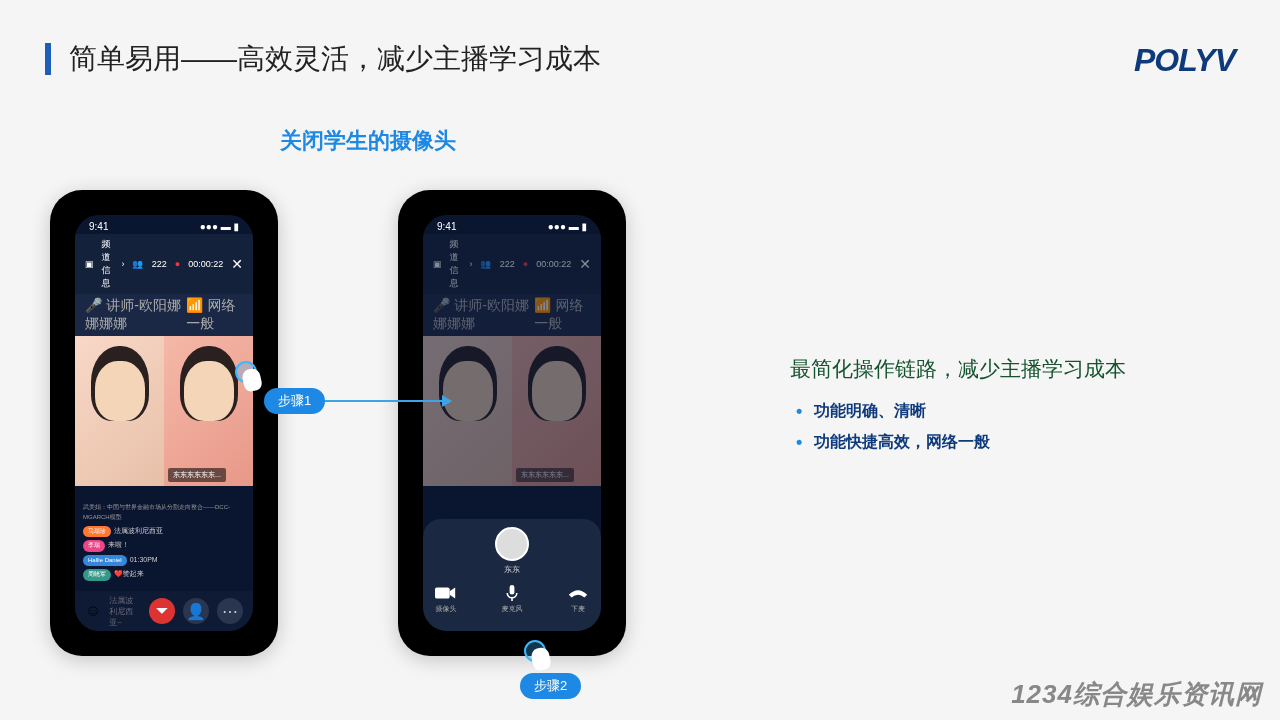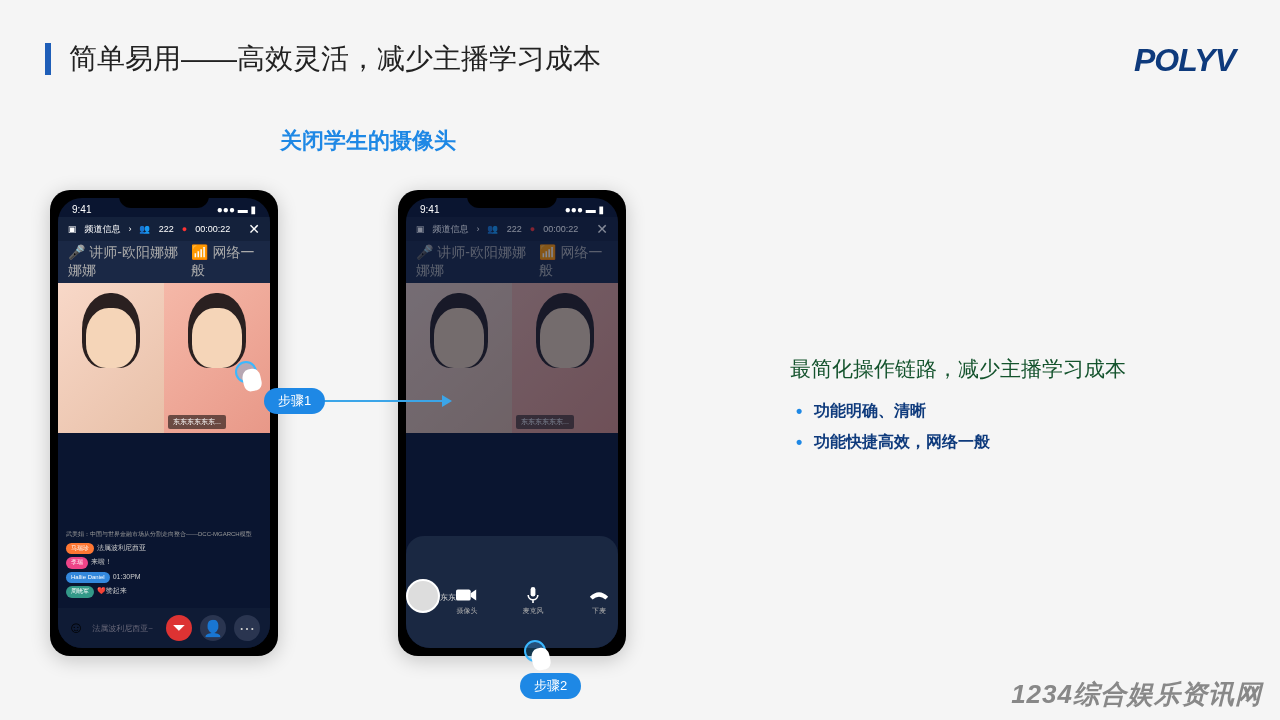--- a/index.html
+++ b/index.html
@@ -3,21 +3,21 @@
 <meta charset="utf-8">
 <style>
 *{margin:0;padding:0;box-sizing:border-box;}
 body{width:1280px;height:720px;background:#f5f5f5;font-family:"Microsoft YaHei",sans-serif;position:relative;overflow:hidden;}
 .header{display:flex;align-items:center;padding:40px 45px 0;}
 .accent-bar{width:6px;height:32px;background:#1e5eb8;margin-right:18px;}
 .title{font-size:28px;font-weight:500;color:#222;}
 .logo{position:absolute;top:42px;right:45px;font-size:32px;font-weight:700;color:#0e3a7c;letter-spacing:-1px;font-style:italic;}
 .subtitle{color:#1e88e5;font-size:22px;font-weight:600;margin:48px 0 0 280px;}
 .phones{position:absolute;top:190px;left:50px;display:flex;align-items:center;gap:120px;}
-.phone{width:228px;height:466px;background:#000;border-radius:20px;padding:8px;position:relative;box-shadow:0 4px 20px rgba(0,0,0,.2);}
+.phone{width:228px;height:466px;background:#000;border-radius:32px;padding:25px;position:relative;box-shadow:0 4px 20px rgba(0,0,0,.2);}
 .screen{width:100%;height:100%;background:#0a1530;border-radius:24px;overflow:hidden;position:relative;}
 .notch{position:absolute;top:0;left:50%;transform:translateX(-50%);width:90px;height:18px;background:#000;border-radius:0 0 12px 12px;z-index:10;}
 .status{display:flex;justify-content:space-between;padding:6px 14px 2px;color:#fff;font-size:10px;}
 .sig{display:flex;gap:4px;align-items:center;}
 .topbar{display:flex;align-items:center;gap:8px;padding:4px 10px;color:#fff;font-size:9px;background:#14213b;}
 .topbar .rec{color:#ff3333;}
 .topbar .close{margin-left:auto;font-size:14px;}
 .infobar{display:flex;justify-content:space-between;padding:3px 10px;background:#1a2845;color:#aaa;font-size:14px;}
 .video{display:flex;height:150px;}
 .vhalf{flex:1;position:relative;}
@@ -31,21 +31,21 @@
 .pill{display:inline-block;padding:1px 5px;border-radius:7px;margin-right:3px;font-size:6px;}
 .p-orange{background:#ff7733;color:#fff;}
 .p-pink{background:#ee4488;color:#fff;}
 .p-blue{background:#3388dd;color:#fff;}
 .p-teal{background:#339988;color:#fff;}
 .bottombar{position:absolute;bottom:0;left:0;right:0;height:40px;background:#0f1b35;display:flex;align-items:center;padding:0 10px;gap:8px;}
 .inputhint{color:#667;font-size:8px;flex:1;}
 .circbtn{width:26px;height:26px;border-radius:50%;display:flex;align-items:center;justify-content:center;}
 .circ-red{background:#dd3333;color:#fff;}
 .circ-dark{background:#2a3550;color:#ccc;}
-.controls{position:absolute;bottom:0;left:0;right:0;height:112px;background:#1a2842;border-radius:18px 18px 0 0;display:flex;flex-direction:row;align-items:center;padding-top:8px;}
+.controls{position:absolute;bottom:0;left:0;right:0;height:112px;background:#1a2842;border-radius:18px 18px 0 0;display:flex;flex-direction:column;align-items:center;padding-top:8px;}
 .avatar{width:34px;height:34px;border-radius:50%;background:#ddd;border:2px solid #fff;}
 .avname{color:#ccc;font-size:8px;margin-top:3px;}
 .ctrlrow{display:flex;gap:44px;margin-top:10px;}
 .ctrl{display:flex;flex-direction:column;align-items:center;gap:3px;}
 .cicon{width:22px;height:16px;color:#fff;}
 .clabel{color:#aaa;font-size:7px;}
 .dimmed .video{opacity:.45;}
 .step-badge{position:absolute;background:#1e88e5;color:#fff;font-size:13px;padding:4px 14px;border-radius:14px;display:flex;align-items:center;z-index:20;}
 .pointer{position:absolute;width:30px;height:30px;z-index:19;}
 .pointer .ring{width:22px;height:22px;border:2px solid #3bb8ff;border-radius:50%;background:rgba(60,180,255,.3);position:absolute;}

